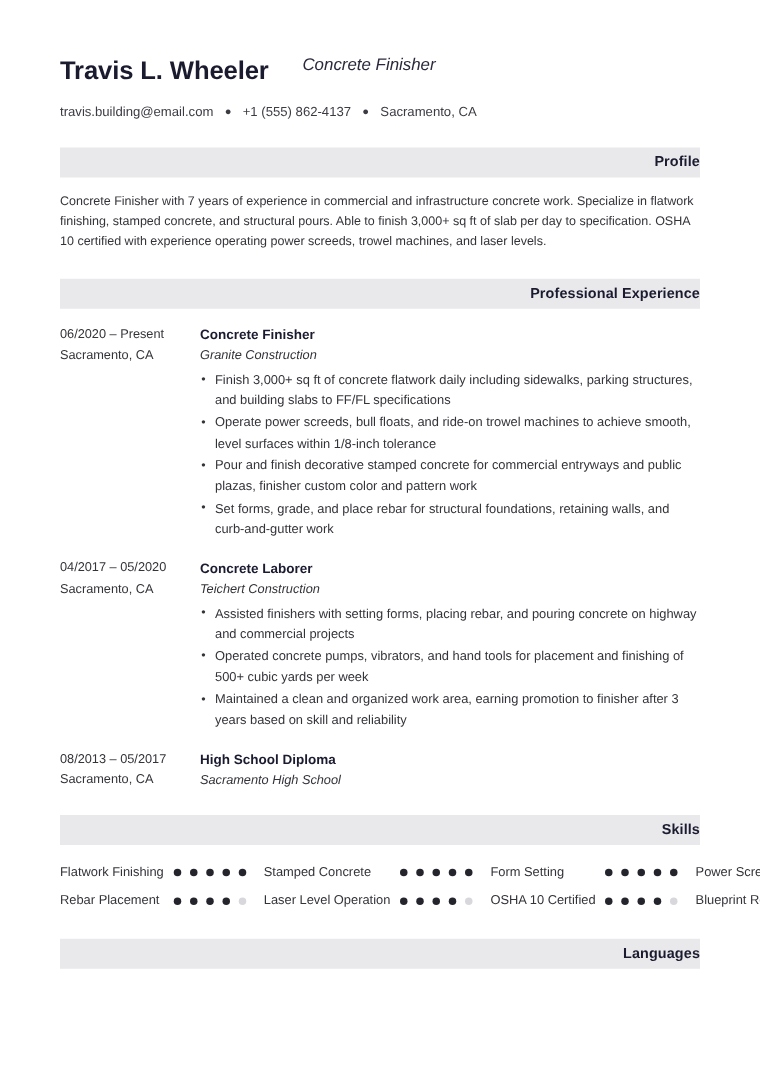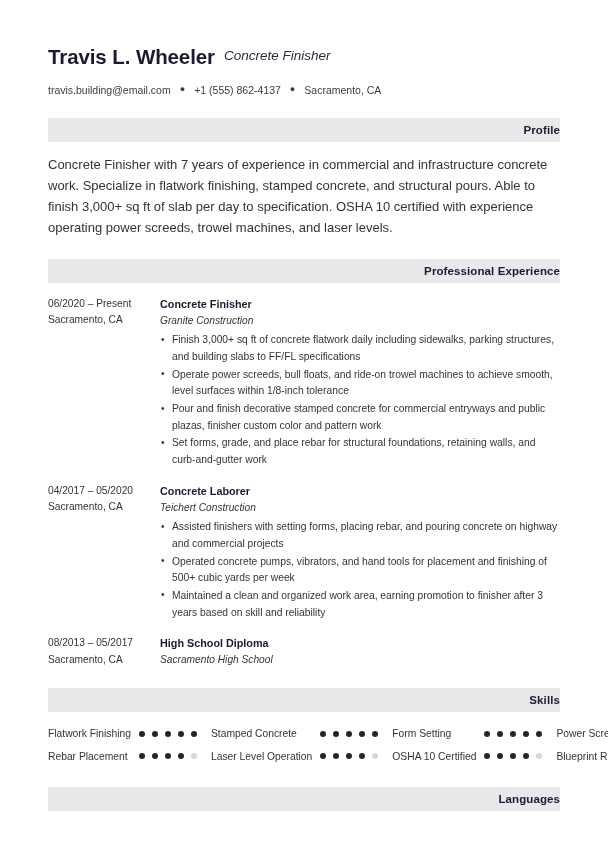--- a/index.html
+++ b/index.html
@@ -20,22 +20,22 @@
     box-sizing: border-box;
     padding: 44px 48px 0 48px;
     background: #ffffff;
     position: relative;
     overflow: hidden;
   }
 
   
   .header-name-line {
     display: flex;
-    align-items: center;
-    gap: 9px;
+    align-items: flex-start;
+    gap: 27px;
     margin: 0 0 2px 0;
   }
   .name {
     font-size: 20.5px;
     font-weight: bold;
     color: #1b1b30;
     letter-spacing: -0.1px;
     line-height: 1.25;
   }
   .job-title {
@@ -73,21 +73,21 @@
   }
   .sec-profile { margin-top: 22px; }
   .sec-exp { margin-top: 21px; }
   .sec-edu { margin-top: 19px; }
   .sec-skills { margin-top: 19px; }
   .sec-lang { margin-top: 19px; }
 
   
   .profile-text {
     margin-top: 12px;
-    font-size: 13px;
+    font-size: 10px;
     line-height: 1.62;
     color: #33333a;
     text-align: left;
   }
 
   
   .entry {
     display: flex;
     margin-top: 13px;
   }

